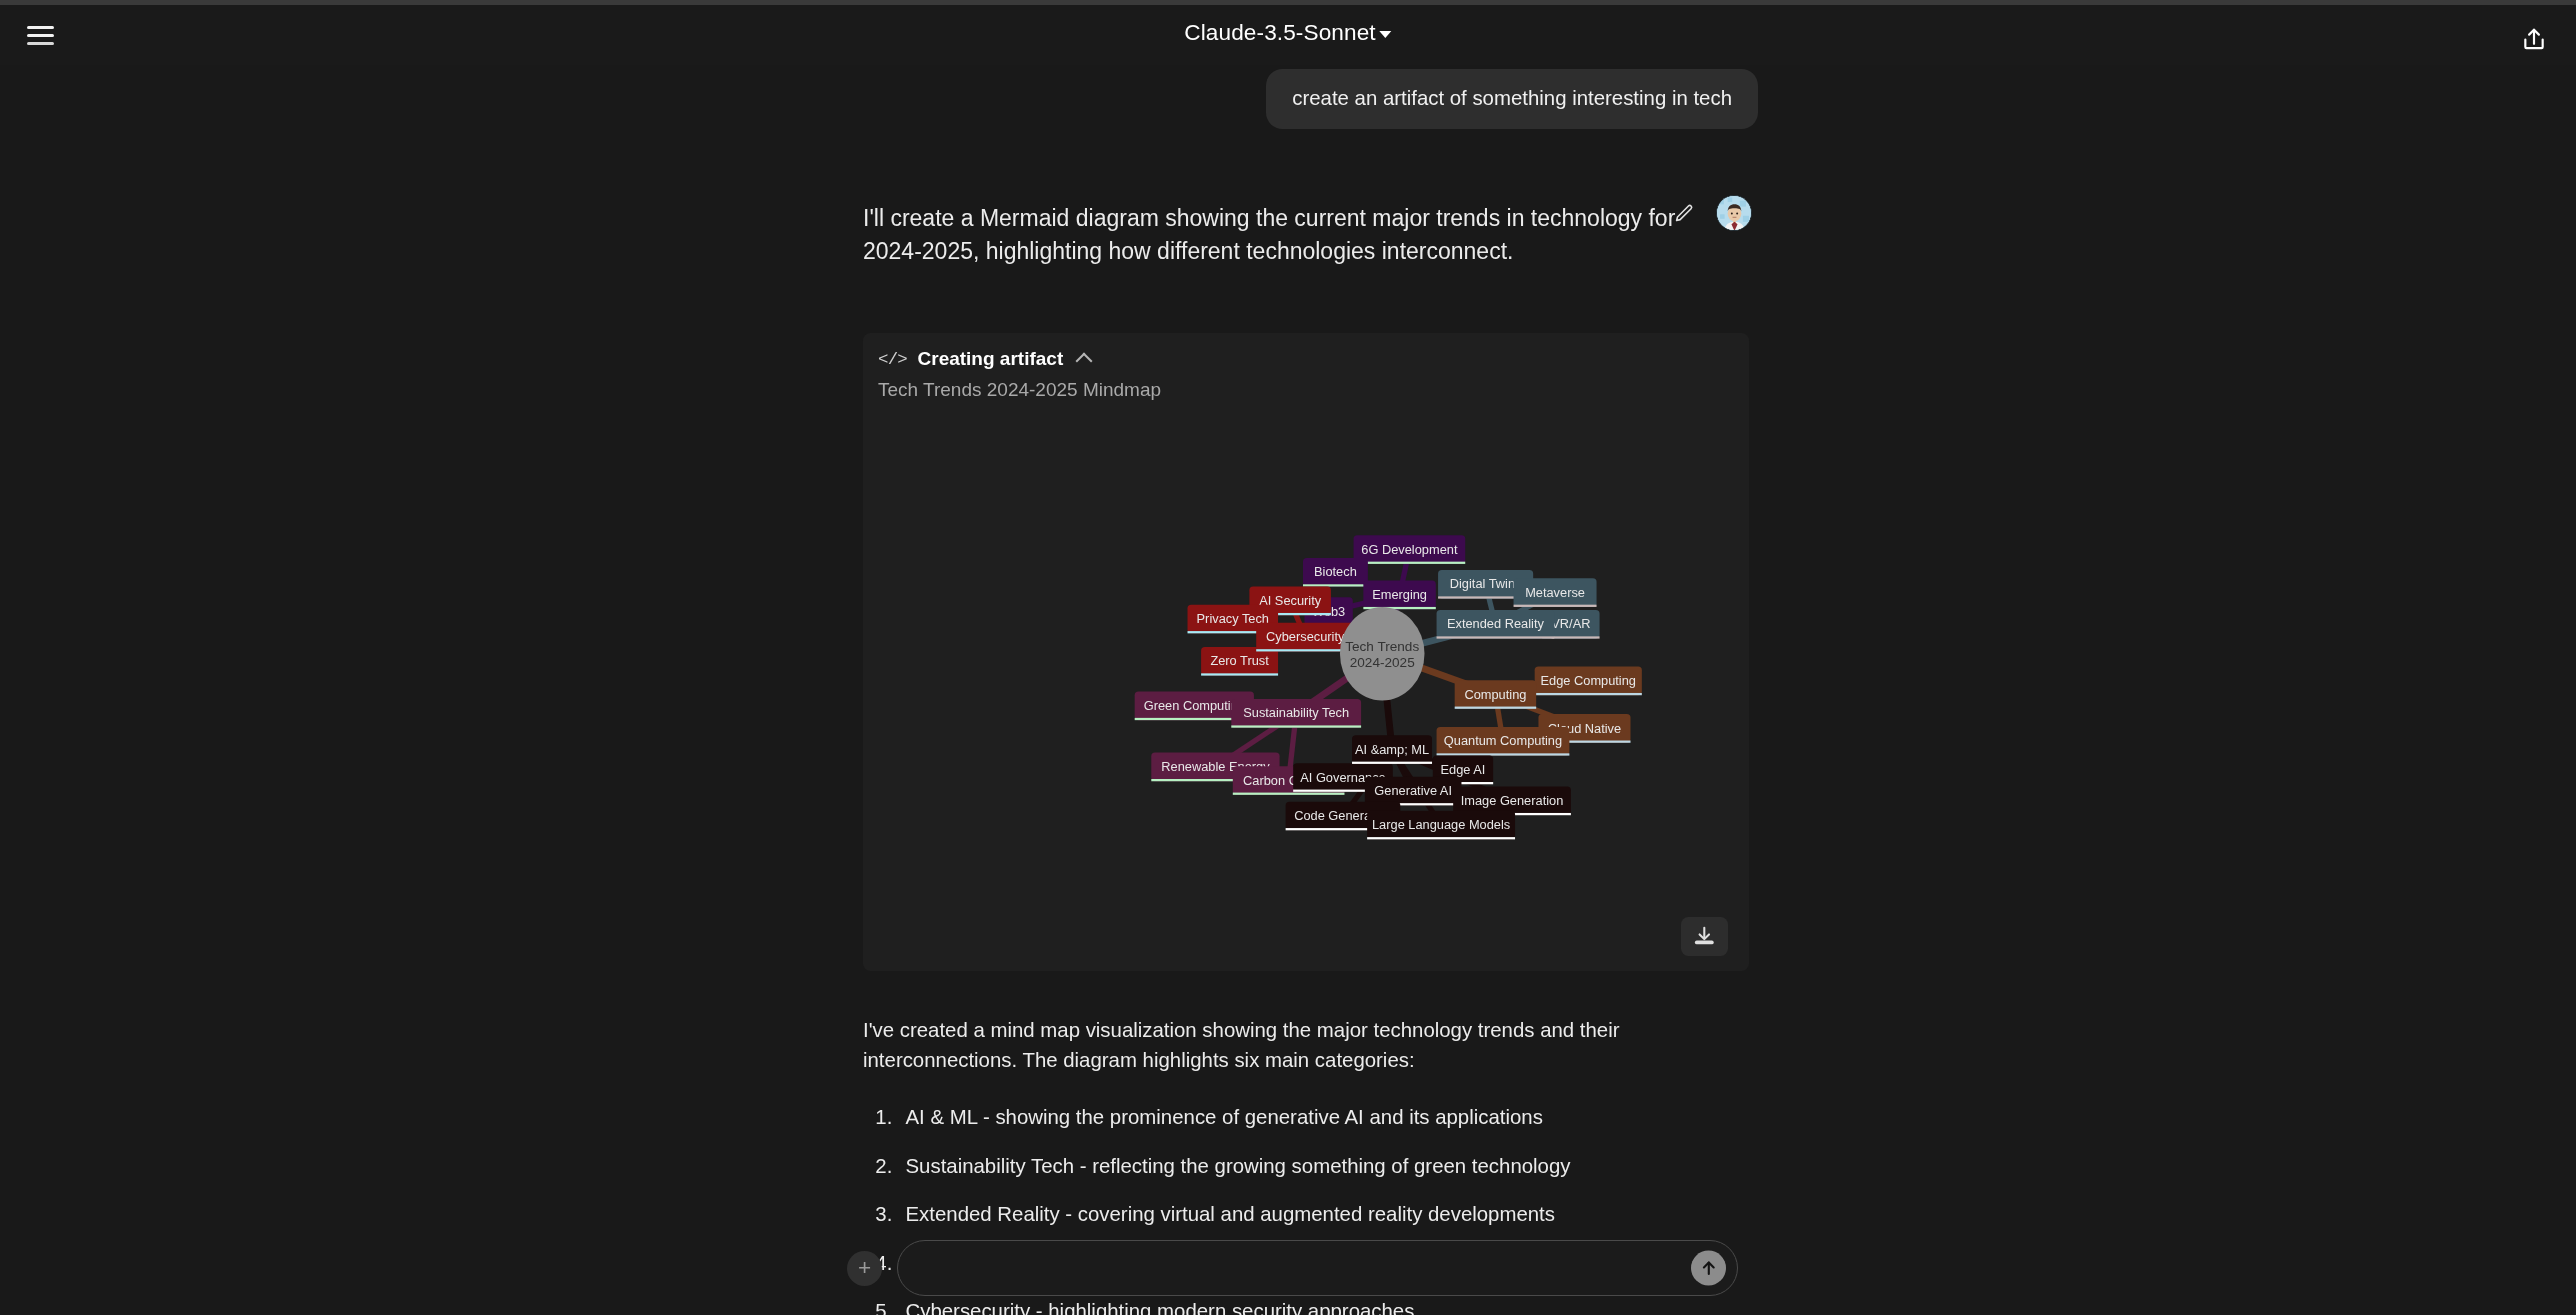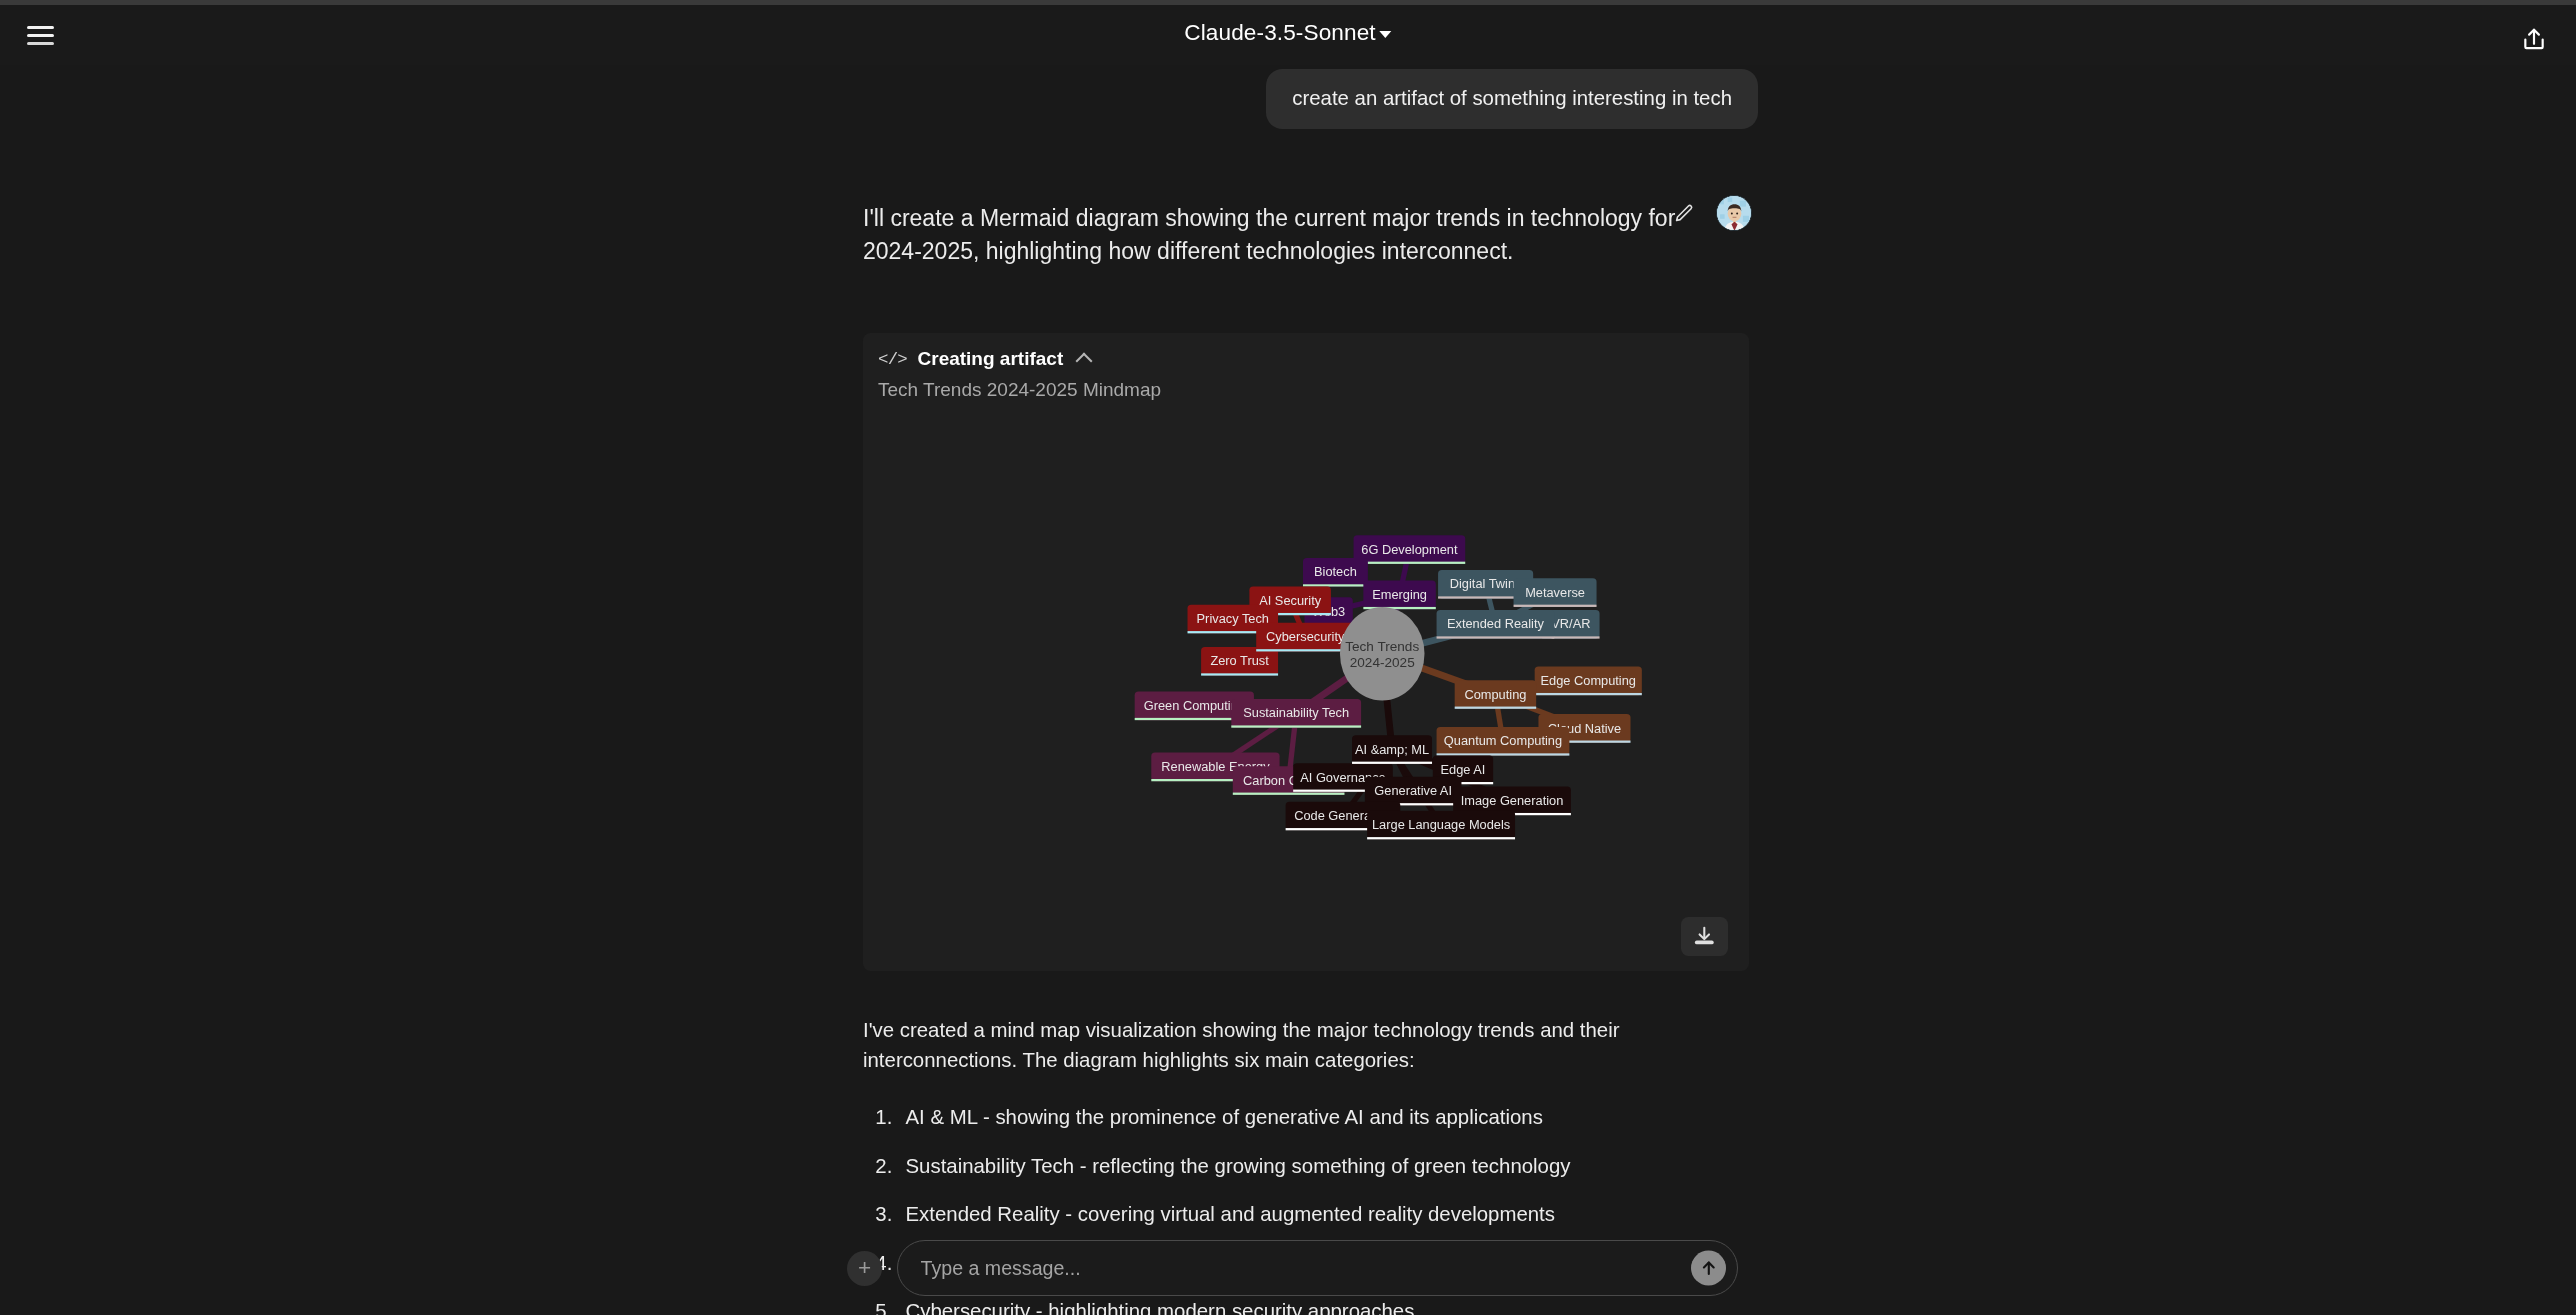--- a/index.html
+++ b/index.html
@@ -428,21 +428,20 @@
       </ol>
   </div>
 
 </div>
 
 <div class="composer">
   <div class="plus-btn">
     <span>+</span>
   </div>
   <div class="input-shell">
-    <input type="text" placeholder="Type a message..." style="">
     <div class="send-btn">
       <svg width="19.6" height="19.6" viewBox="0 0 24 24" fill="none" stroke="#141414" stroke-width="2.6" stroke-linecap="round" stroke-linejoin="round">
         <path d="M12 19V5"></path>
           <path d="M6 11l6-6 6 6"></path>
       </svg>
     </div>
   </div>
 </div>
 
 

